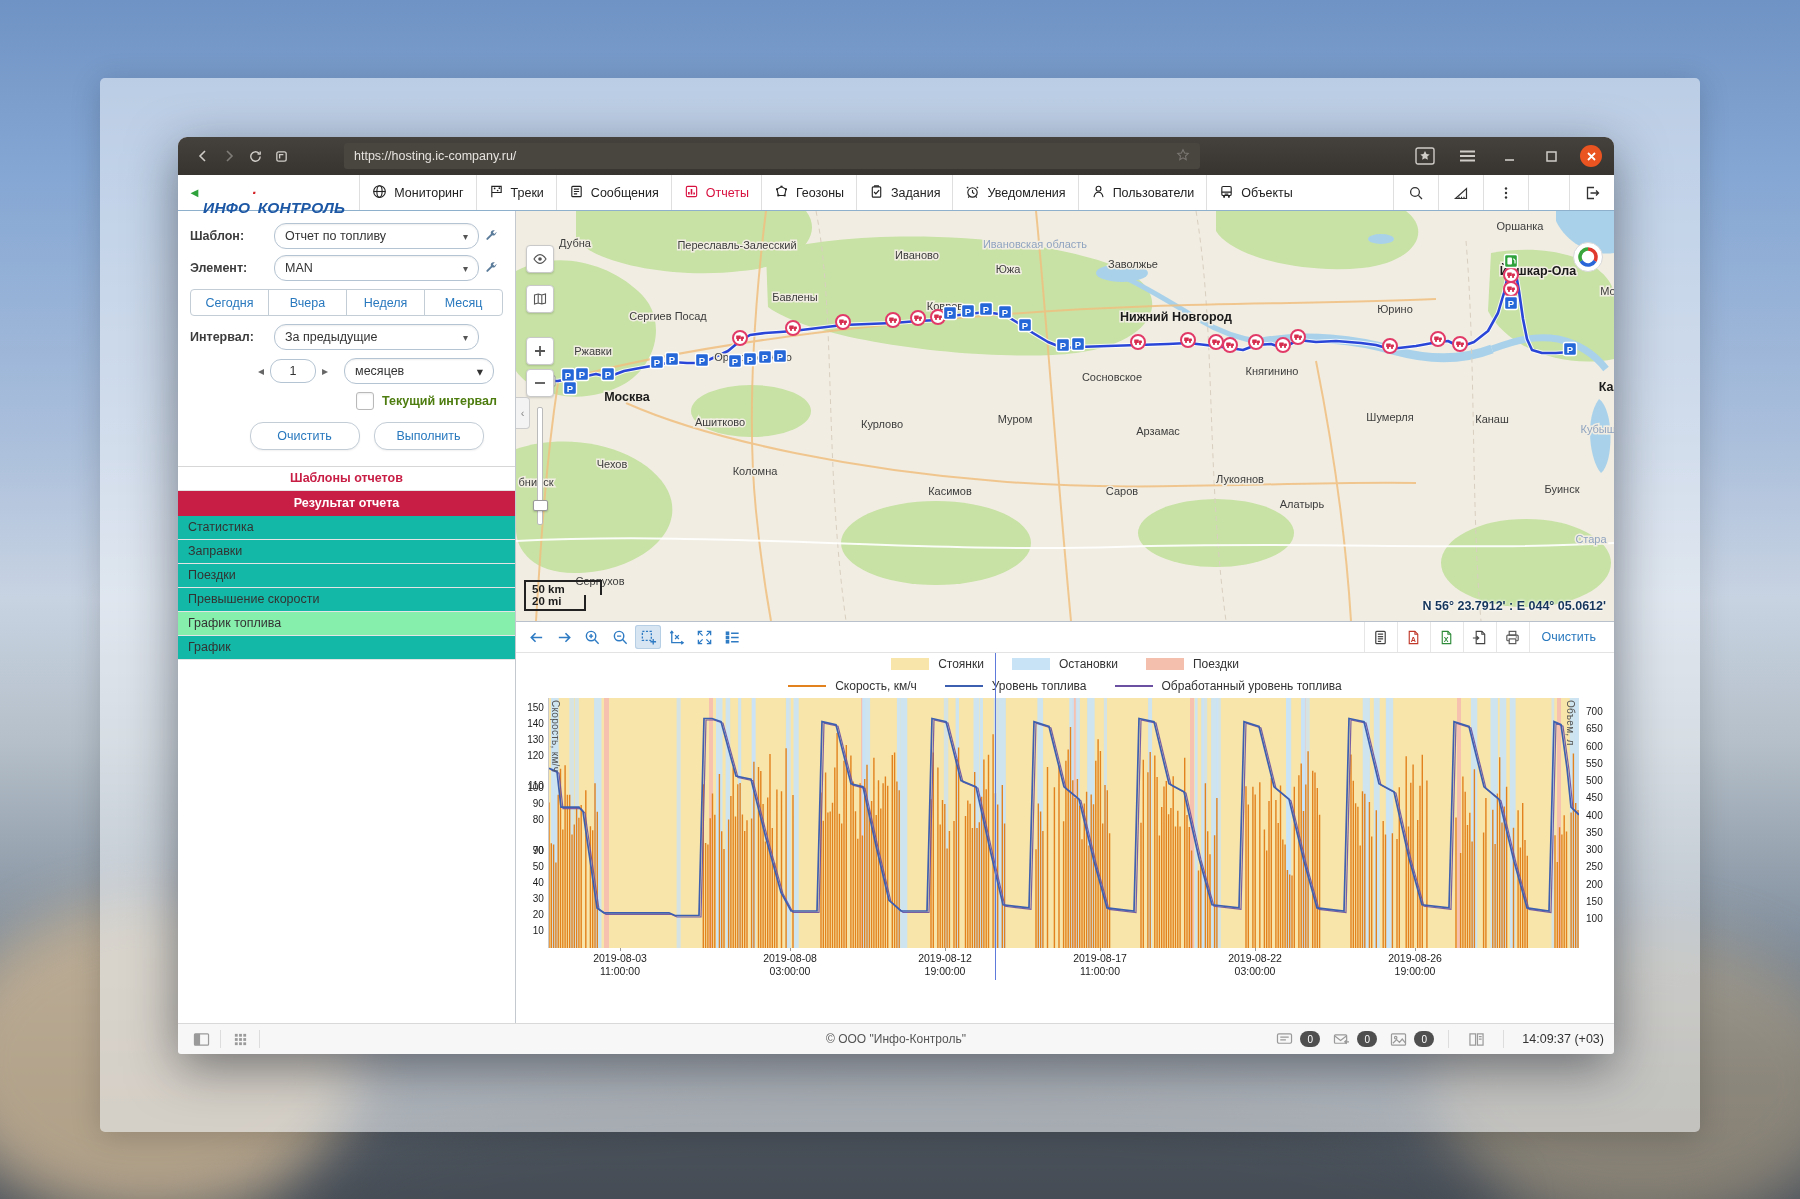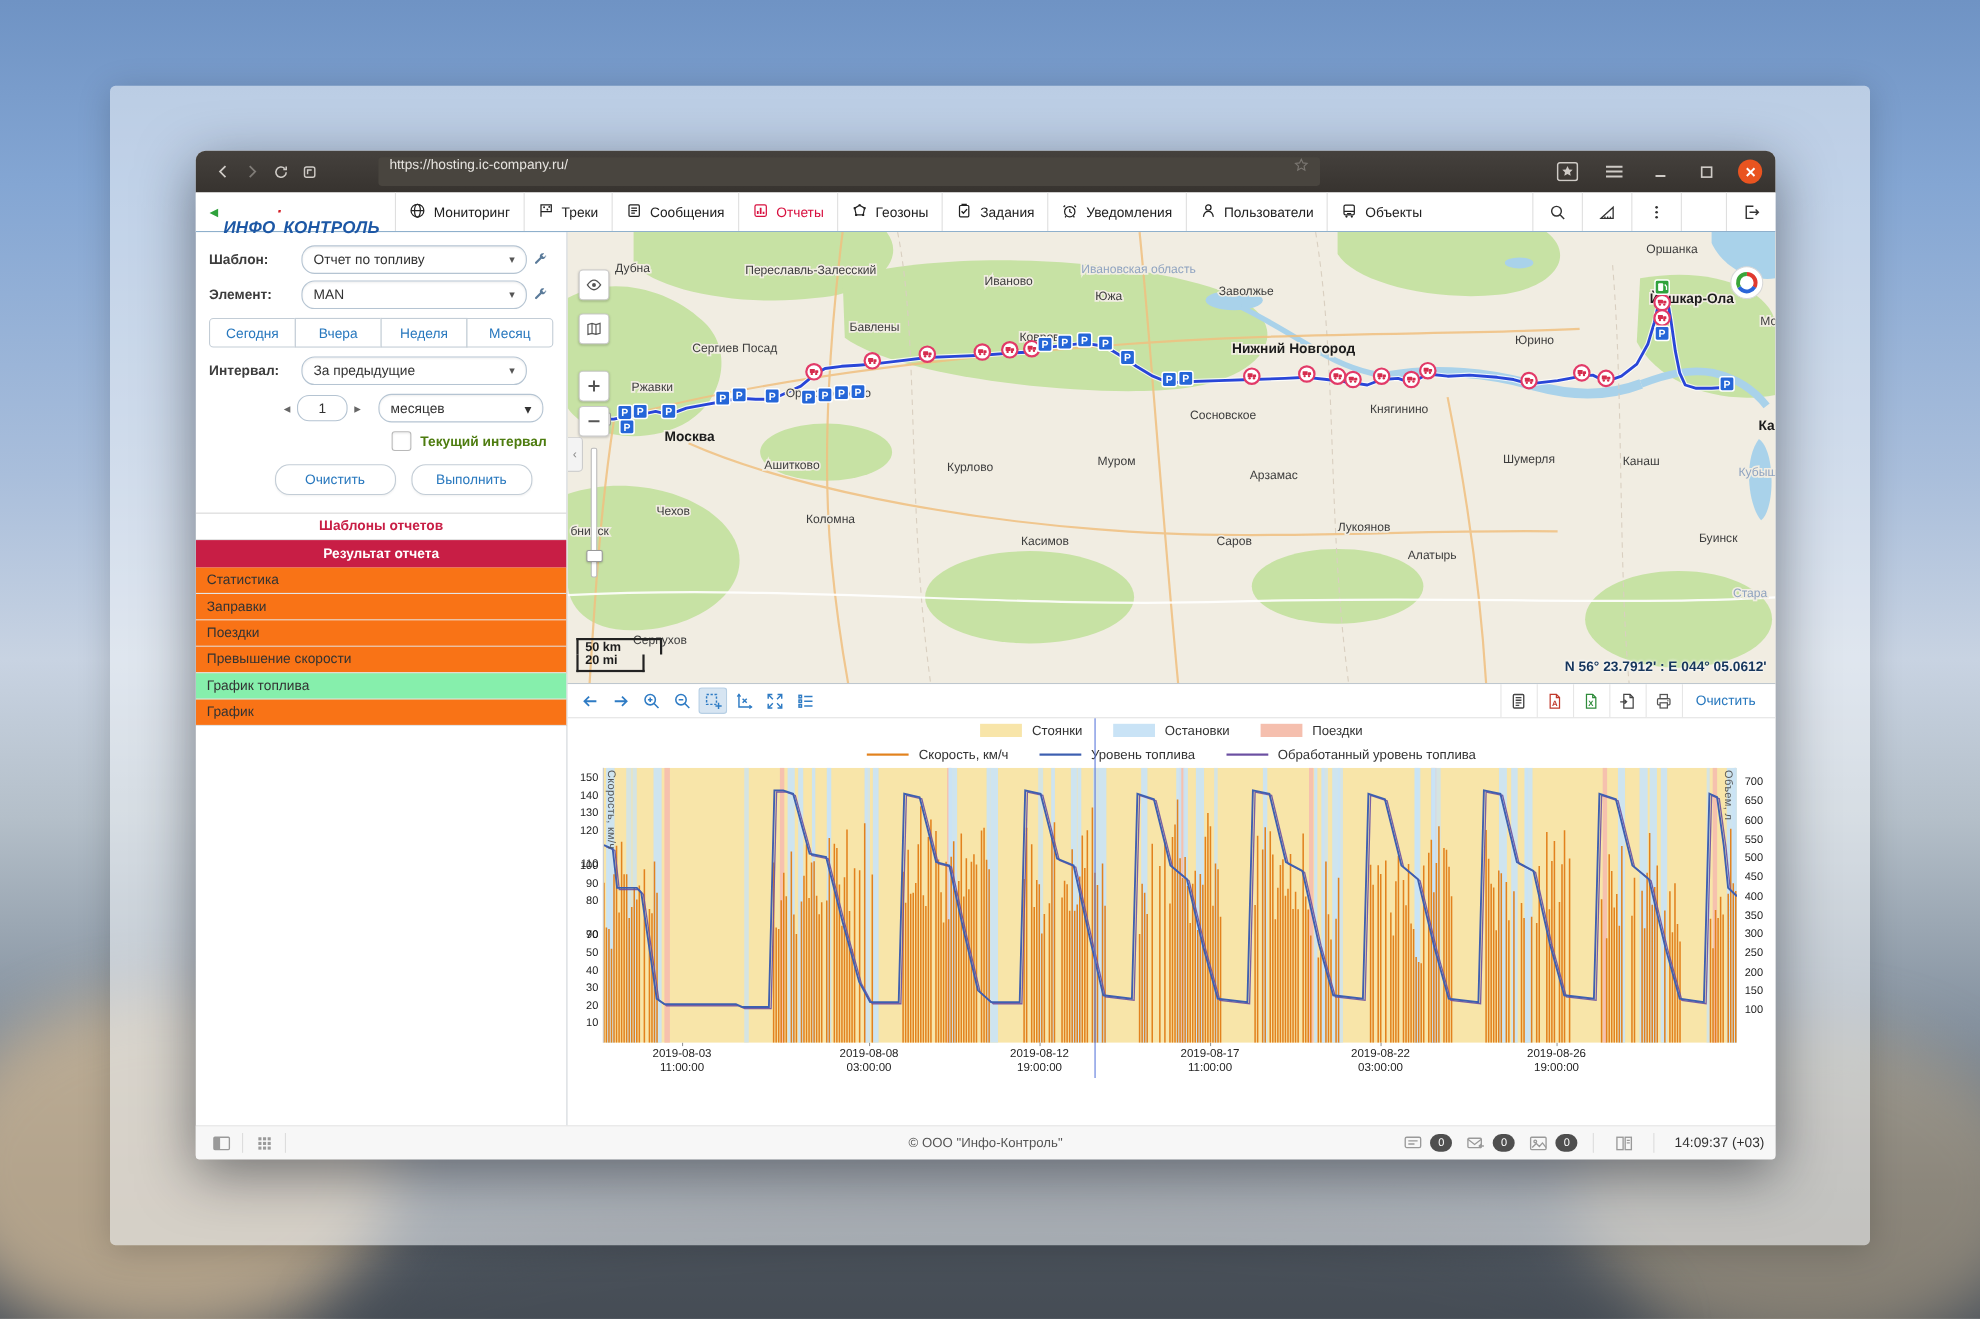--- a/index.html
+++ b/index.html
@@ -14,21 +14,21 @@
        background:rgba(243,246,250,.55);border-radius:5px;box-shadow:0 4px 30px rgba(0,0,0,.18);}
   .window{position:absolute;left:178px;top:137px;width:1436px;height:916px;background:#fff;
        border-radius:9px 9px 3px 3px;box-shadow:0 14px 50px rgba(15,20,30,.5);}
   
   .titlebar{height:38px;background:linear-gradient(#45413d,#37332f);border-radius:9px 9px 0 0;
        display:flex;align-items:center;padding:0 12px;color:#d6d2cd;}
   .tb-ic{width:26px;height:26px;display:flex;align-items:center;justify-content:center;flex:0 0 auto;}
   .tb-ic svg{display:block;}
   .tb-dim{opacity:.45;}
   .urlbar{margin-left:50px;width:836px;height:26px;background:#49453f;border-radius:3px;
-       display:flex;align-items:flex-start;padding:0 10px;font-size:12.5px;color:#e6e3df;}
+       display:flex;align-items:center;padding:0 10px;font-size:12.5px;color:#e6e3df;}
   .urlbar .star{margin-left:auto;opacity:.6;}
   .tb-right{display:flex;align-items:center;margin-left:auto;gap:16px;}
   .close-btn{width:22px;height:22px;border-radius:50%;background:#E95420;display:flex;align-items:center;justify-content:center;}
   
   .appbar{height:35px;display:flex;align-items:stretch;border-bottom:1px solid #8fb0cc;background:#fff;}
   .logo{display:flex;align-items:center;padding:0 14px 0 10px;font-size:15.5px;font-weight:bold;font-style:italic;letter-spacing:.2px;white-space:nowrap;}
   .logo .arr{color:#2FA23C;font-style:normal;font-size:13px;margin-right:2px;}
   .logo .p1,.logo .p2{color:#1C57A5;margin-top:30px;} .logo .dot{color:#D42027;padding:0 1px;}
   .tabs{display:flex;align-items:stretch;}
   .tab{display:flex;align-items:center;gap:7px;padding:0 12px;border-left:1px solid #dfdfdf;
@@ -60,21 +60,21 @@
        display:flex;align-items:center;padding:0 10px;box-shadow:inset 0 1px 2px rgba(0,0,0,.07);}
   .check-row{display:flex;align-items:center;justify-content:flex-end;gap:8px;margin:8px 6px 10px 0;}
   .checkbox{width:16px;height:16px;border:1px solid #b9b9b9;border-radius:3px;background:#fff;box-shadow:inset 0 1px 2px rgba(0,0,0,.08);}
   .check-label{font-weight:bold;color:#4d7c0f;}
   .actions{display:flex;justify-content:center;gap:14px;padding:2px 0 10px 40px;}
   .abtn{width:108px;height:26px;border:1px solid #c3cdd6;border-radius:13px;background:#fff;color:#2878BE;
        display:flex;align-items:center;justify-content:center;font-size:12.5px;cursor:pointer;box-shadow:0 1px 2px rgba(0,0,0,.06);}
   .plist{border-top:1px solid #d7d7d7;}
   .plist-h1{height:23px;line-height:23px;text-align:center;color:#C81E45;font-weight:bold;border-bottom:1px solid #e2e2e2;}
   .plist-h2{height:25px;line-height:25px;text-align:center;color:#fff;font-weight:bold;background:#C81E45;}
-  .plist-item{height:23px;line-height:23px;padding-left:10px;border-bottom:1px solid #e4e4e4;cursor:pointer;background:#f97316;}
+  .plist-item{height:23px;line-height:23px;padding-left:10px;border-bottom:1px solid #e4e4e4;cursor:pointer;background:#14b8a6;}
   .plist-item.sel{background:#86efac;}
   .main{flex:1;display:flex;flex-direction:column;min-width:0;}
   
   .map{height:410px;position:relative;overflow:hidden;border-bottom:1px solid #b9c2cc;background:#F1EDE2;}
   .map-canvas{position:absolute;inset:0;}
   .map-ctl{position:absolute;width:26px;height:26px;background:#fff;border:1px solid #c9c9c9;border-radius:4px;
        display:flex;align-items:center;justify-content:center;color:#555;box-shadow:0 1px 2px rgba(0,0,0,.15);cursor:pointer;}
   .zoom-slider{position:absolute;left:21px;top:196px;width:4px;height:116px;background:#fff;border:1px solid #bbb;border-radius:2px;}
   .slider-handle{position:absolute;left:-5px;top:92px;width:13px;height:9px;background:#fff;border:1px solid #999;border-radius:2px;box-shadow:0 1px 2px rgba(0,0,0,.2);cursor:grab;}
   .collapse-tab{position:absolute;left:0;top:186px;width:13px;height:30px;background:#f3f3f3;border:1px solid #ccc;border-left:none;

